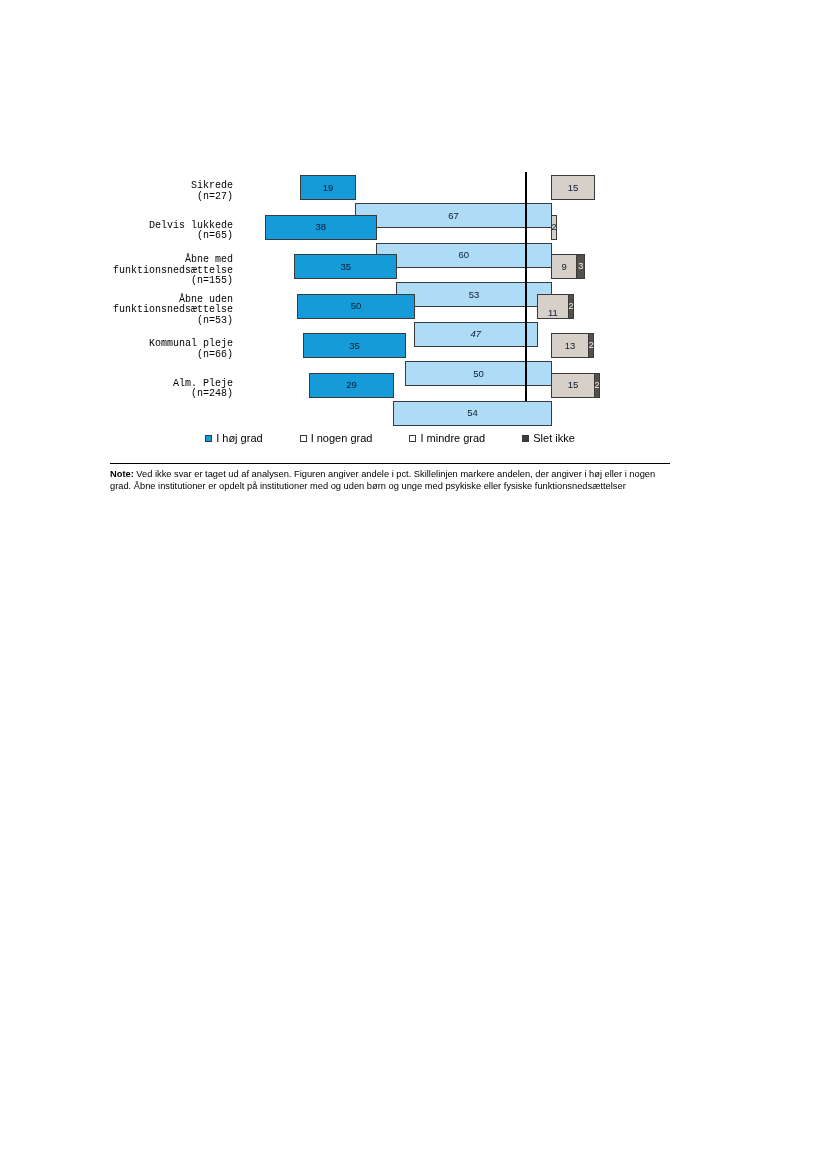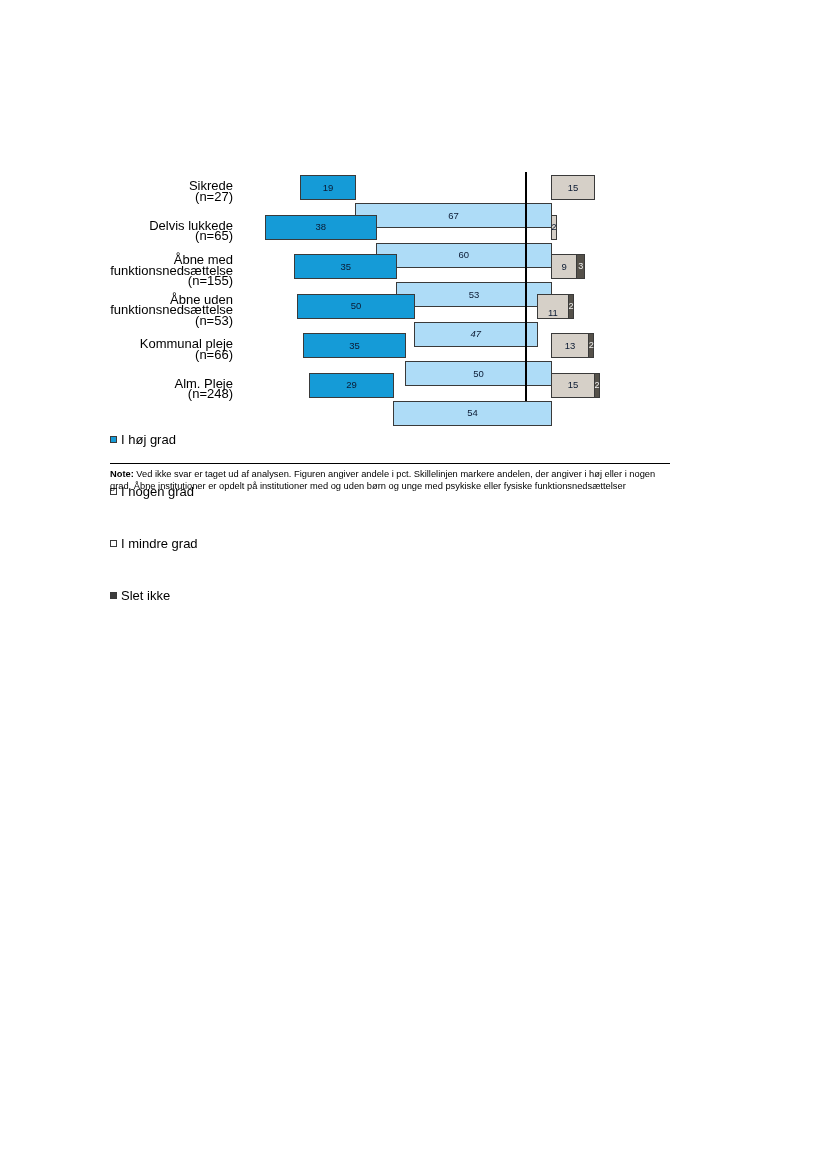--- a/index.html
+++ b/index.html
@@ -41,24 +41,25 @@
     height: 39.5px;
     width: 560px;
   }
 
   .row-label {
     position: absolute;
     right: 437px;      
     top: 0;
     width: 160px;
     text-align: right;
-    font-size: 13px;
+    font-size: 10px;
     line-height: 10.6px;
     color: #000000;
     white-space: nowrap;
+    font-family: Liberation Mono, monospace;
   }
   .row-label .lbl-line { display: block; }
 
   .bar {
     position: absolute;
     top: 7px;
     height: 25px;
     display: flex;
     box-sizing: border-box;
   }
@@ -106,23 +107,22 @@
 
   
   #legend {
     position: absolute;
     left: 110px;
     top: 432px;
     width: 560px;
     display: flex;
     justify-content: center;
     gap: 37px;
-    font-size: 13px;
+    font-size: 11px;
     color: #000000;
-    flex-direction: column;
   }
   .legend-item {
     display: flex;
     align-items: center;
     gap: 4px;
     white-space: nowrap;
   }
   .legend-swatch {
     width: 7px;
     height: 7px;

